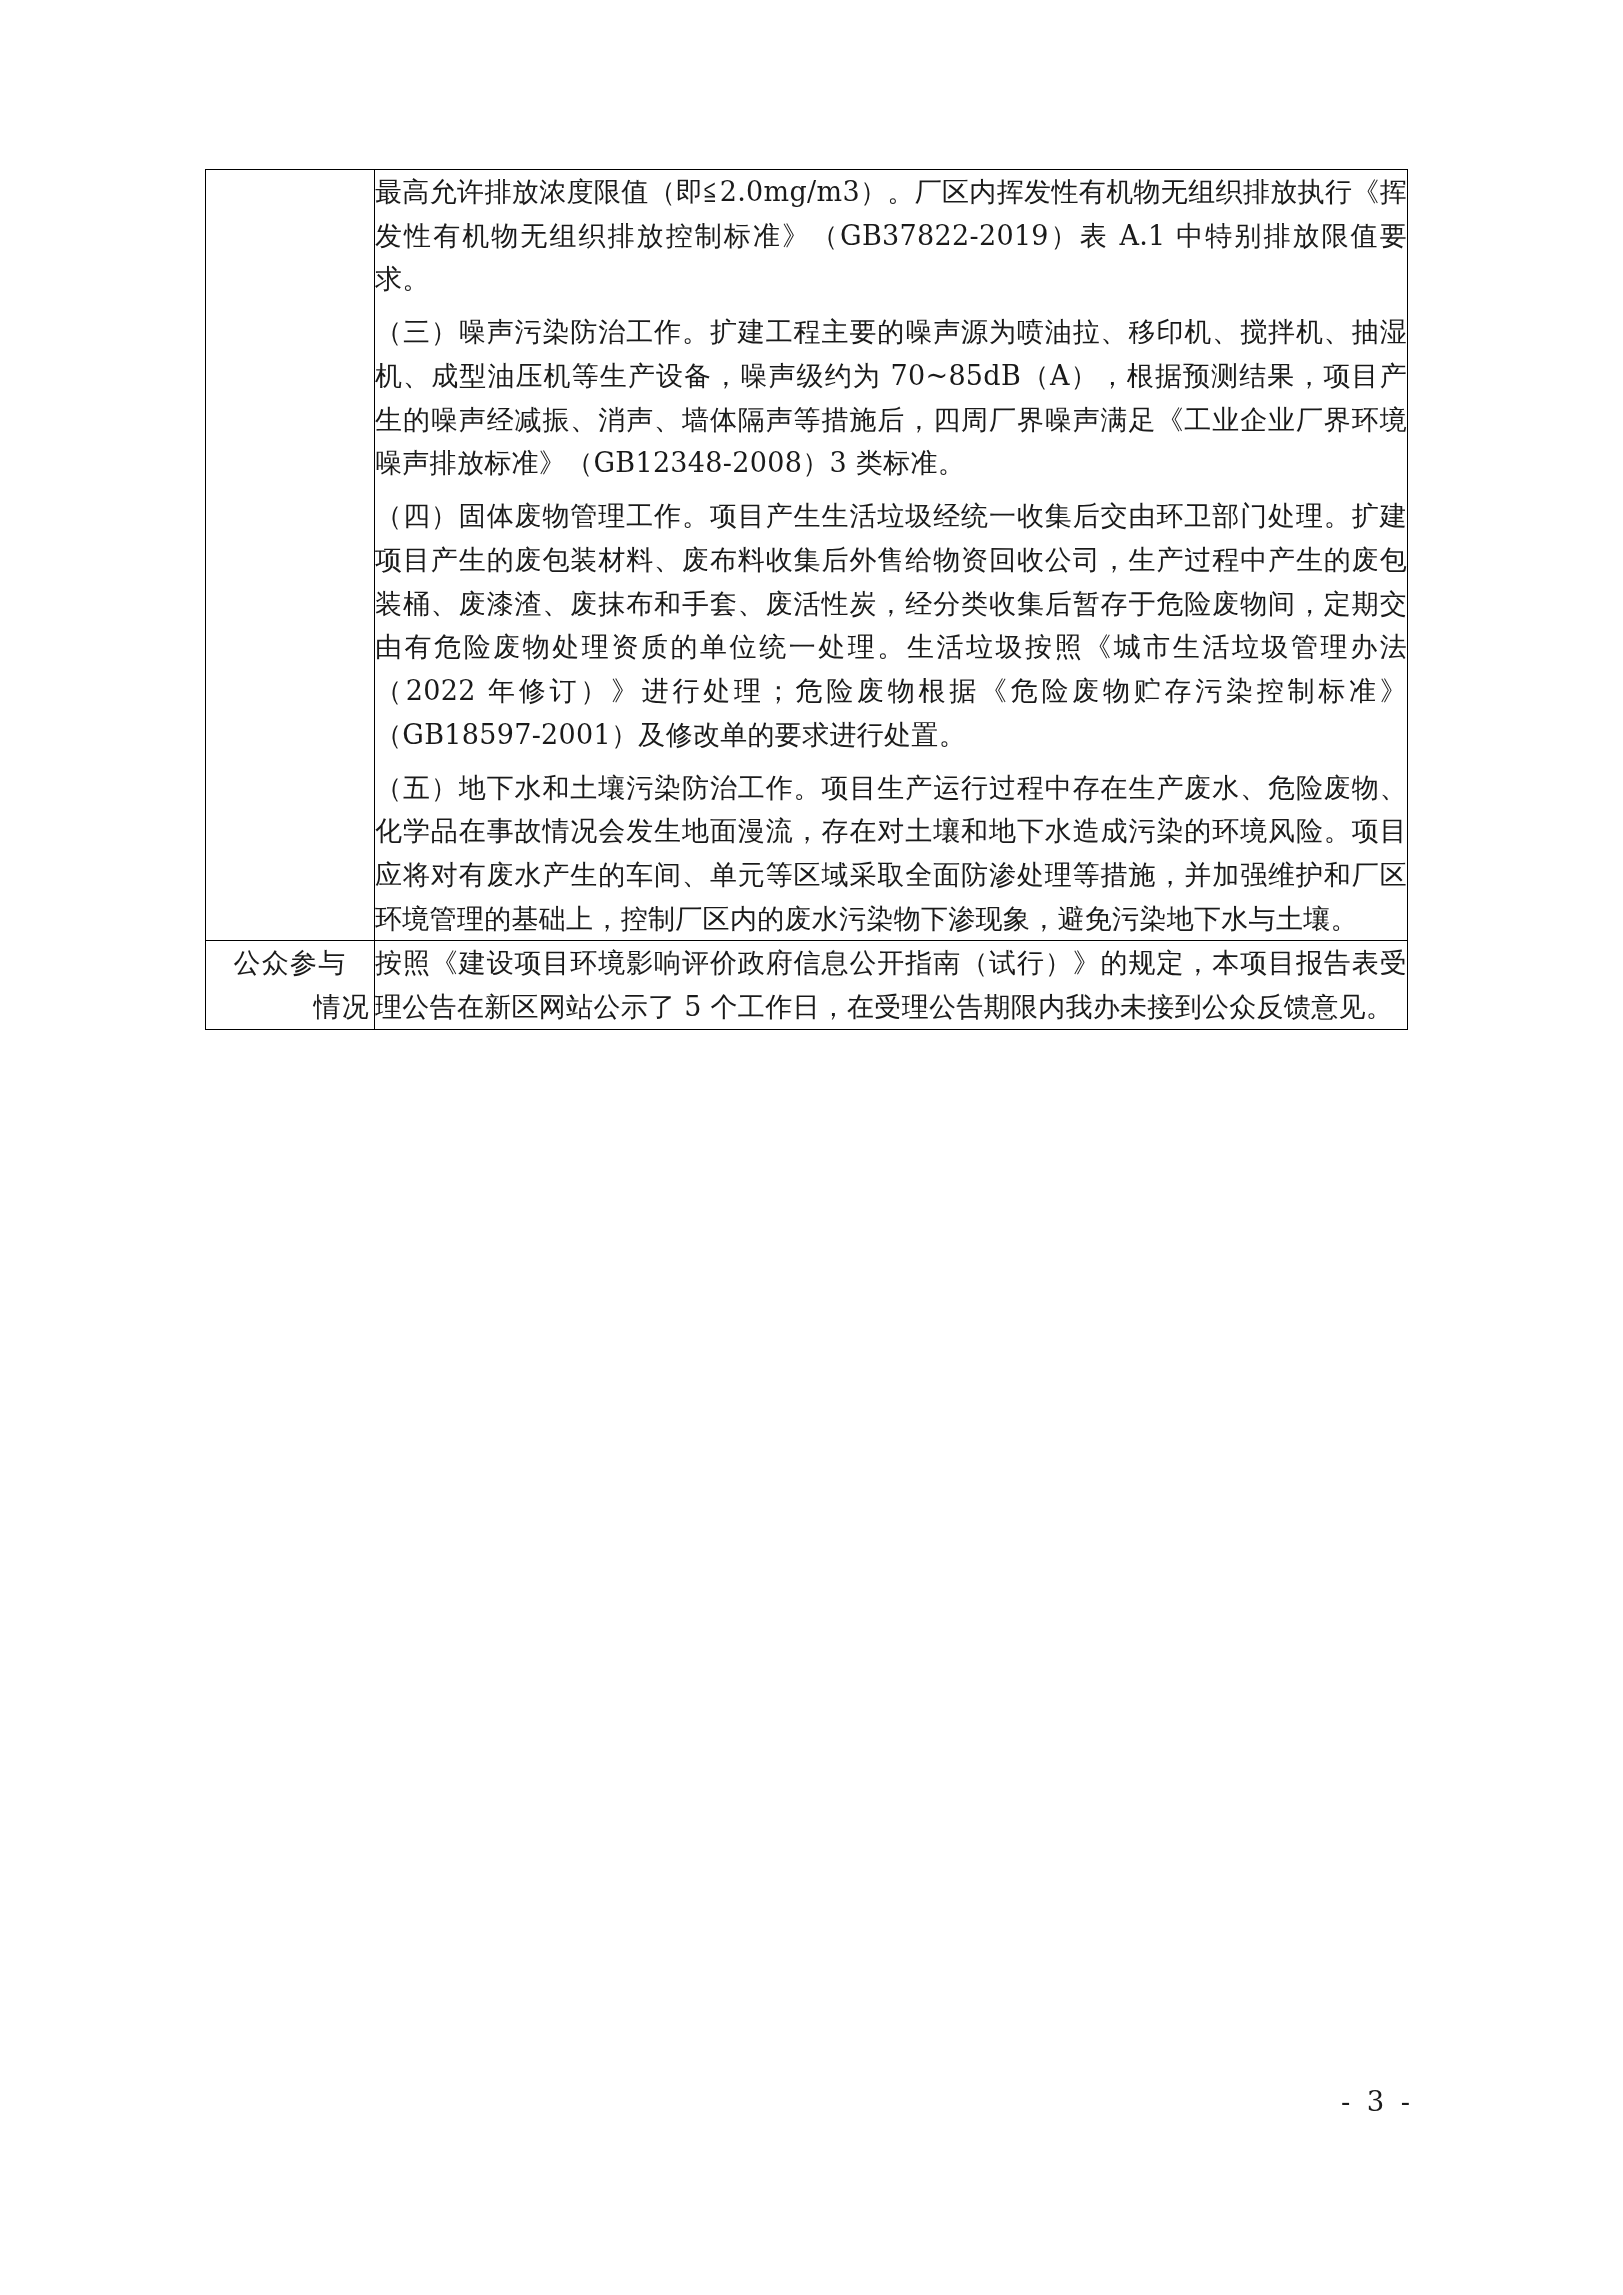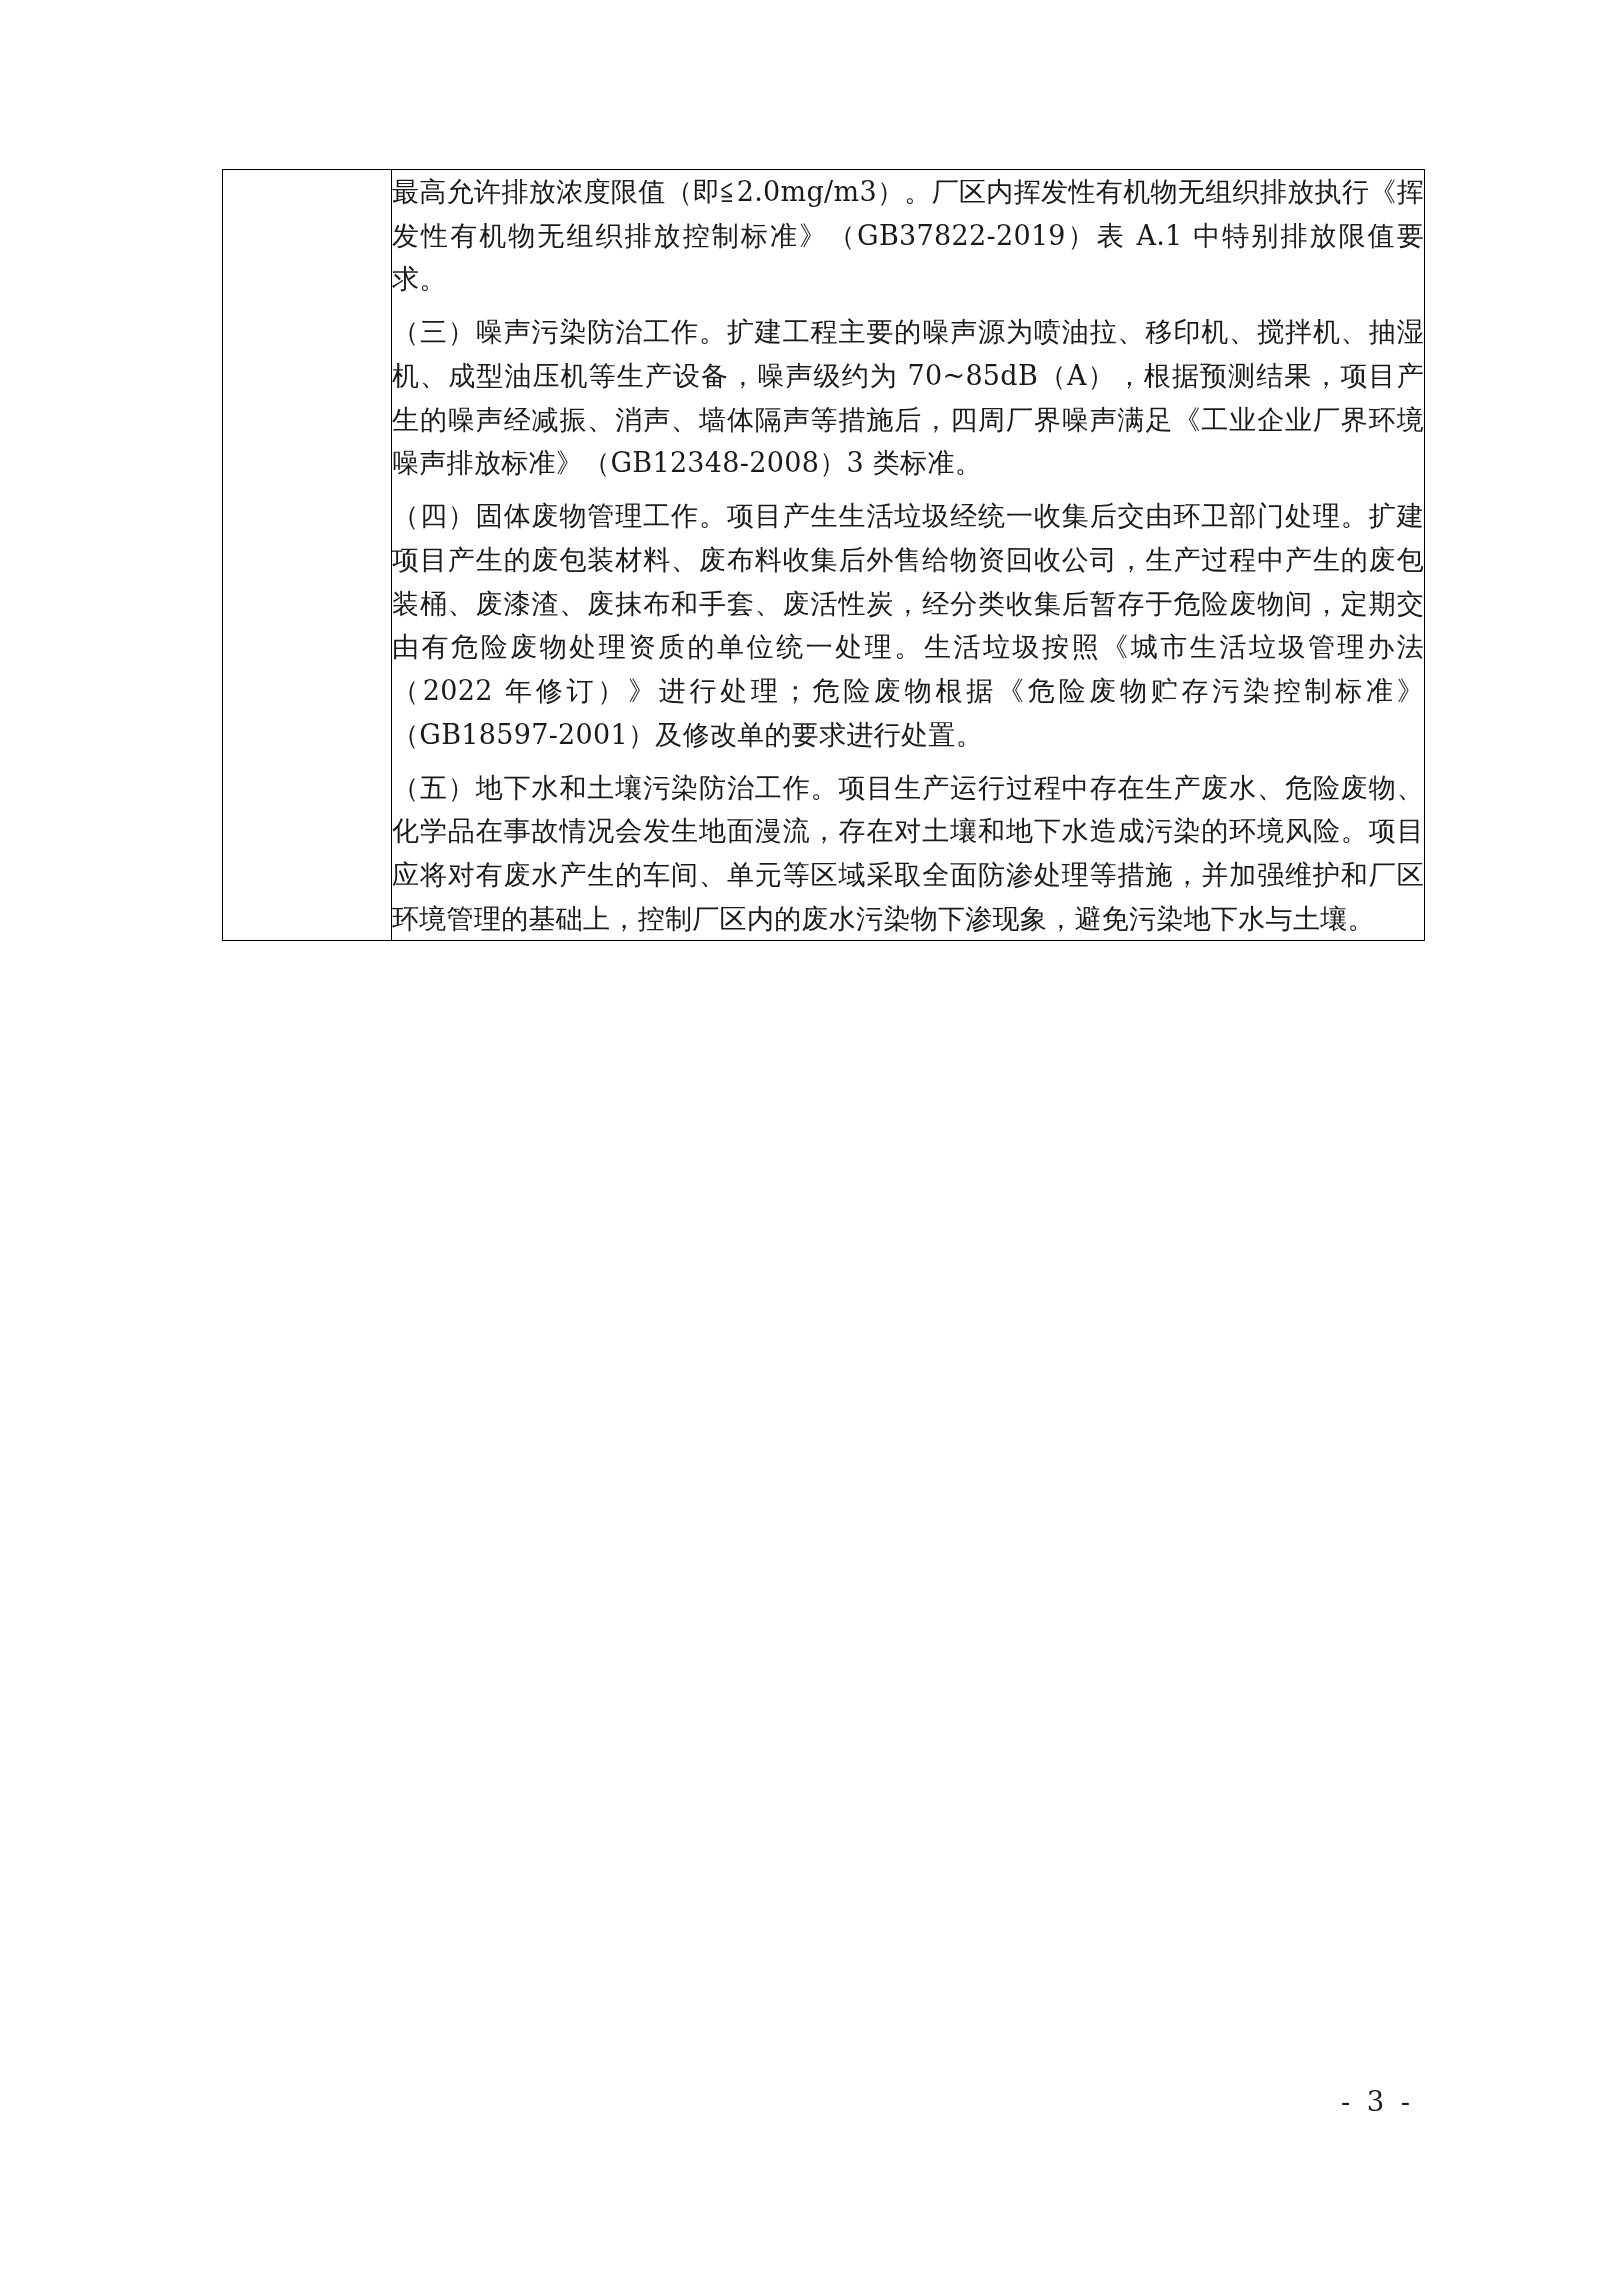--- a/index.html
+++ b/index.html
@@ -20,21 +20,21 @@
     position: absolute;
     top: 0; left: 0;
     width: 1623px;
     height: 2295px;
     overflow: hidden;
   }
 
   
   .doc-table {
     position: absolute;
-    left: 222px;
+    left: 205px;
     top: 169px;
     width: 1203px;
     border-collapse: collapse;
     table-layout: fixed;
   }
   .doc-table td {
     border: 1.3px solid #000000;
     vertical-align: top;
     padding: 0;
   }
@@ -99,19 +99,28 @@
     <tbody>
       <tr>
         <td class="label-cell"></td>
         <td class="body-cell">
           <p class="para indent">最高允许排放浓度限值（即≦2.0mg/m3）。厂区内挥发性有机物无组织排放执行《挥发性有机物无组织排放控制标准》（GB37822-2019）表 A.1 中特别排放限值要求。</p>
           <p class="para indent">（三）噪声污染防治工作。扩建工程主要的噪声源为喷油拉、移印机、搅拌机、抽湿机、成型油压机等生产设备，噪声级约为 70~85dB（A），根据预测结果，项目产生的噪声经减振、消声、墙体隔声等措施后，四周厂界噪声满足《工业企业厂界环境噪声排放标准》（GB12348-2008）3 类标准。</p>
           <p class="para indent">（四）固体废物管理工作。项目产生生活垃圾经统一收集后交由环卫部门处理。扩建项目产生的废包装材料、废布料收集后外售给物资回收公司，生产过程中产生的废包装桶、废漆渣、废抹布和手套、废活性炭，经分类收集后暂存于危险废物间，定期交由有危险废物处理资质的单位统一处理。生活垃圾按照《城市生活垃圾管理办法（2022 年修订）》进行处理；危险废物根据《危险废物贮存污染控制标准》（GB18597-2001）及修改单的要求进行处置。</p>
           <p class="para indent">（五）地下水和土壤污染防治工作。项目生产运行过程中存在生产废水、危险废物、化学品在事故情况会发生地面漫流，存在对土壤和地下水造成污染的环境风险。项目应将对有废水产生的车间、单元等区域采取全面防渗处理等措施，并加强维护和厂区环境管理的基础上，控制厂区内的废水污染物下渗现象，避免污染地下水与土壤。</p>
         </td>
       </tr>
+      <tr>
+        <td class="label-cell">
+          <span class="label-text">公众参与</span>
+          <span class="label-text label-line2">情况</span>
+        </td>
+        <td class="body-cell">
+          <p class="para indent">按照《建设项目环境影响评价政府信息公开指南（试行）》的规定，本项目报告表受理公告在新区网站公示了 5 个工作日，在受理公告期限内我办未接到公众反馈意见。</p>
+        </td>
+      </tr>
     </tbody>
   </table>
 
   <div class="page-number">- 3 -</div>
 
 </div>
 
 
 </body></html>

